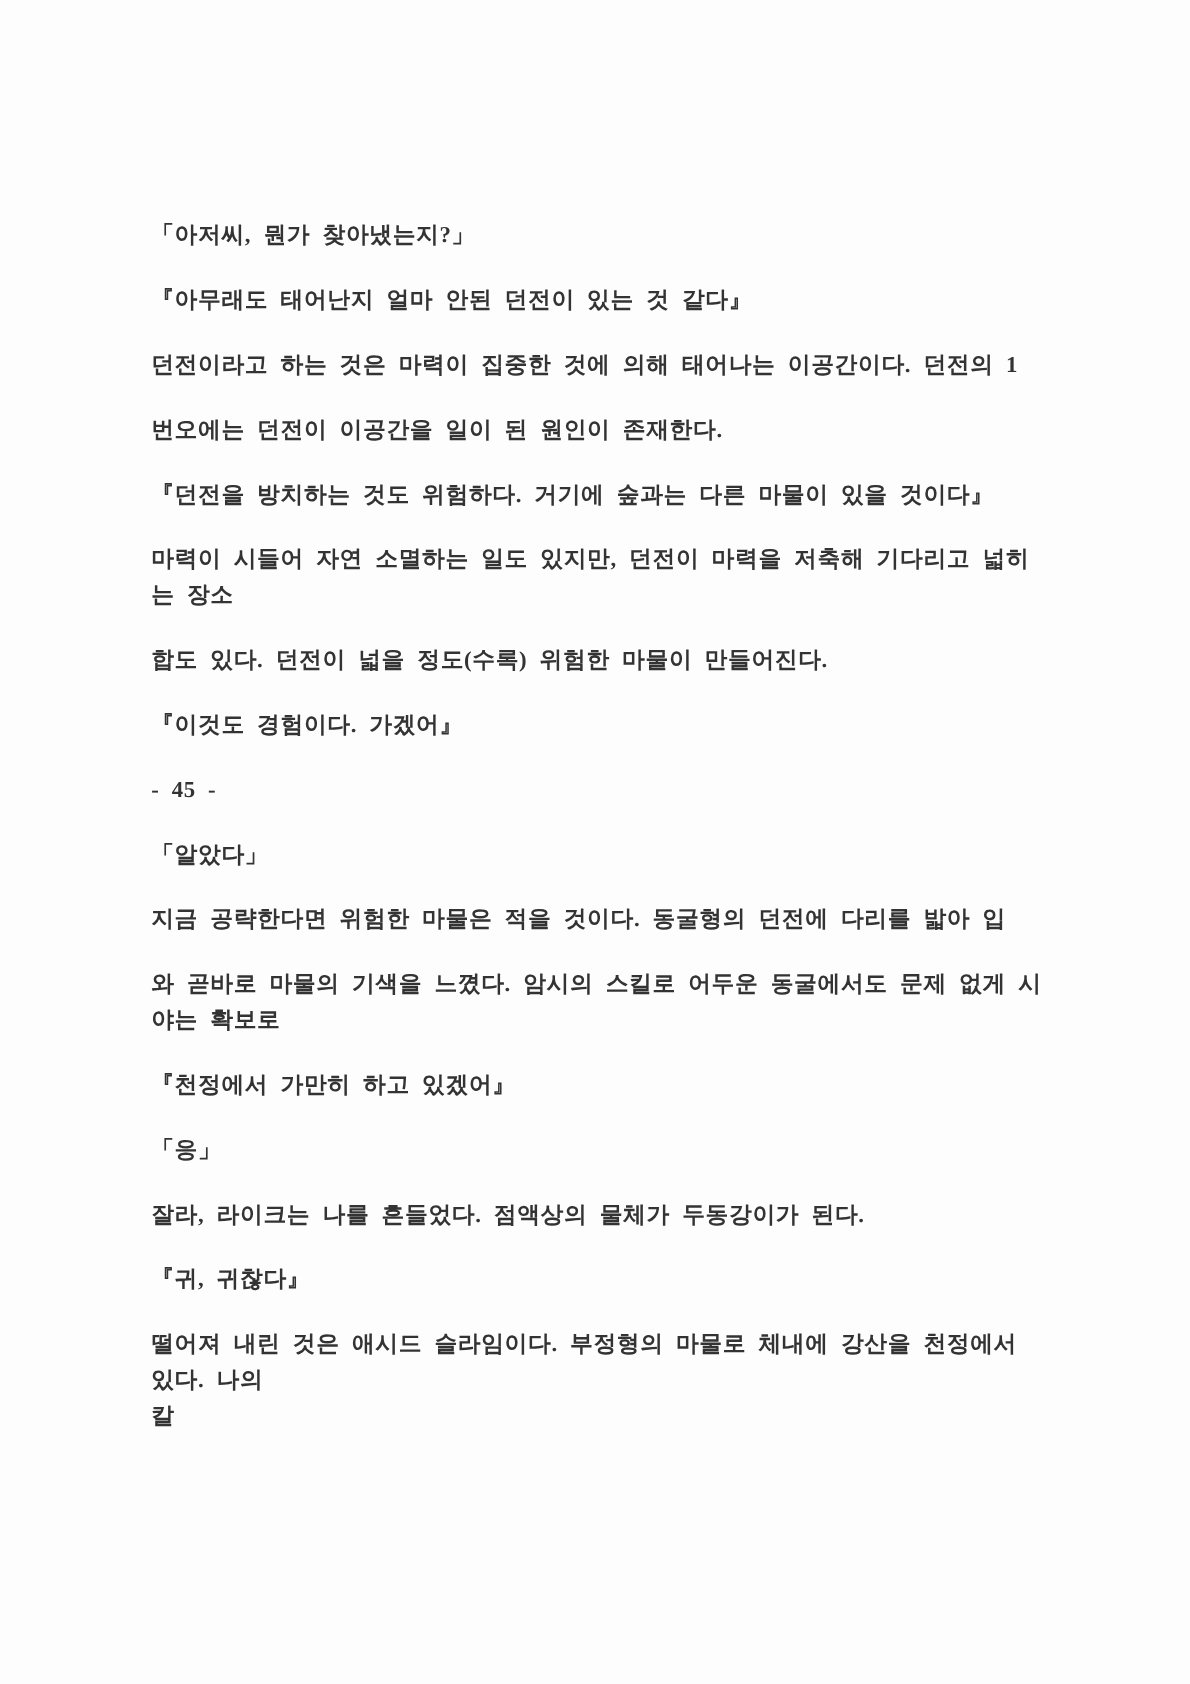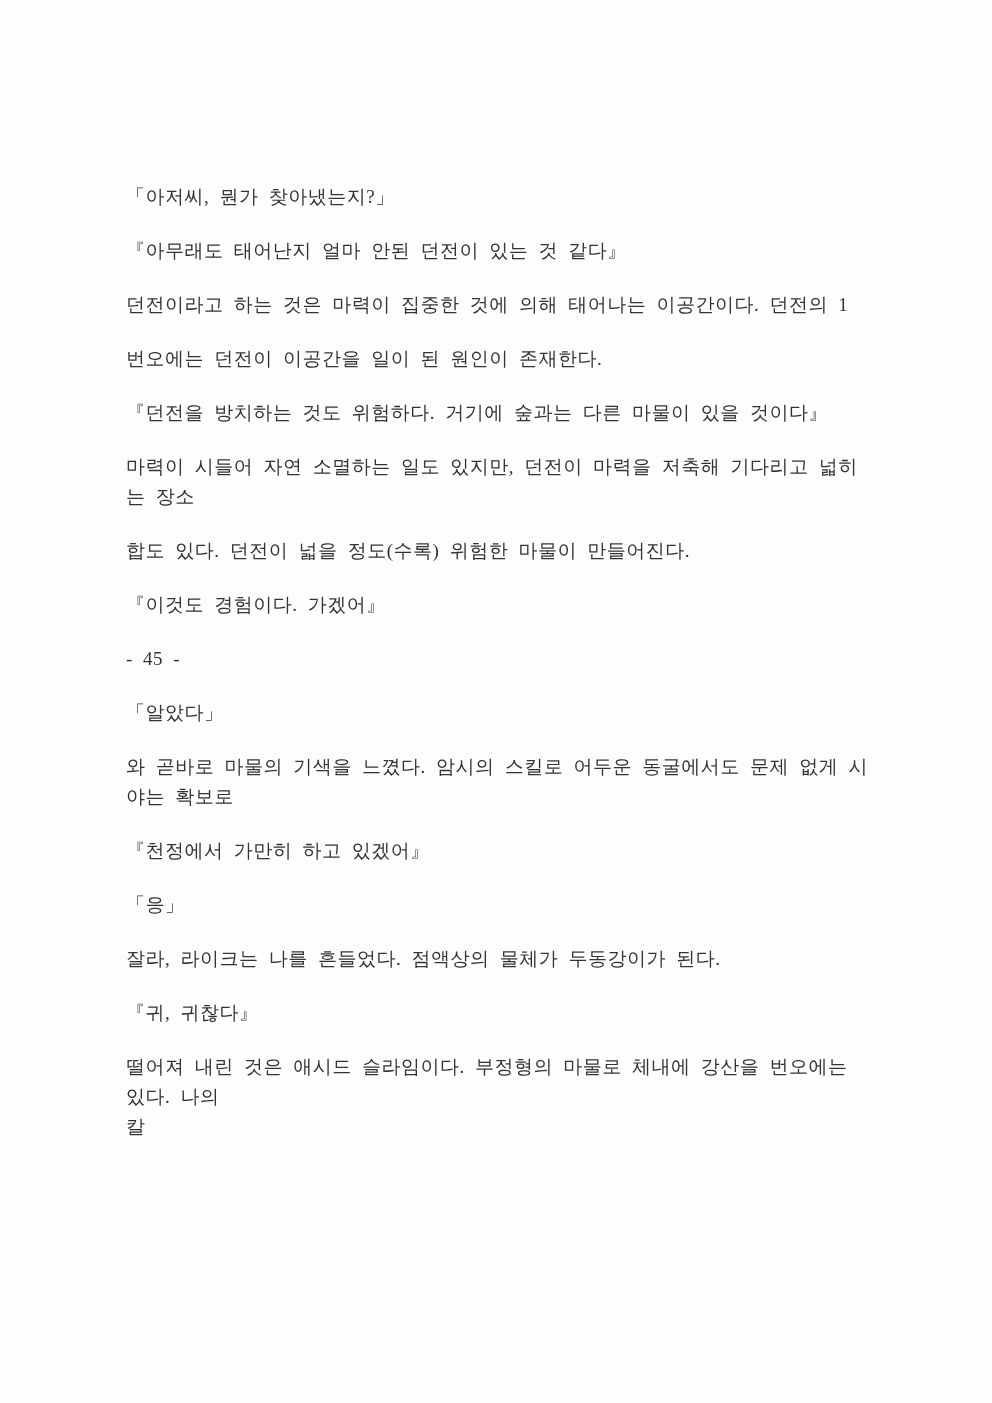--- a/index.html
+++ b/index.html
@@ -13,20 +13,21 @@
     font-family: "Liberation Serif", "DejaVu Serif", serif;
     color: #333333;
     overflow: hidden;
   }
   .page {
     position: relative;
     box-sizing: border-box;
     width: 992px;
     height: 1403px;
     padding: 182px 118px 0 126px;
+    font-weight: bold;
   }
   p.line {
     margin: 0 0 24px 0;
     font-size: 19px;
     line-height: 30px;
     letter-spacing: 0.5px;
     word-spacing: 5px;
     white-space: pre-line; 
     text-align: left;
   }
@@ -38,20 +39,21 @@
   <p class="line">「아저씨, 뭔가 찾아냈는지?」</p>
   <p class="line">『아무래도 태어난지 얼마 안된 던전이 있는 것 같다』</p>
   <p class="line">던전이라고 하는 것은 마력이 집중한 것에 의해 태어나는 이공간이다.  던전의  1</p>
   <p class="line">번오에는 던전이 이공간을 일이 된 원인이 존재한다.</p>
   <p class="line">『던전을 방치하는 것도 위험하다.  거기에 숲과는 다른 마물이 있을 것이다』</p>
   <p class="line">마력이 시들어 자연 소멸하는 일도 있지만, 던전이 마력을 저축해 기다리고 넓히는 장소</p>
   <p class="line">합도 있다.  던전이 넓을 정도(수록) 위험한 마물이 만들어진다.</p>
   <p class="line">『이것도 경험이다.  가겠어』</p>
   <p class="line">- 45 -</p>
   <p class="line">「알았다」</p>
+  <p class="line">지금 공략한다면 위험한 마물은 적을 것이다.  동굴형의 던전에 다리를 밟아 입</p>
   <p class="line">와 곧바로 마물의 기색을 느꼈다.  암시의 스킬로 어두운 동굴에서도 문제 없게 시야는 확보로</p>
   <p class="line">『천정에서 가만히 하고 있겠어』</p>
   <p class="line">「응」</p>
   <p class="line">잘라, 라이크는 나를 흔들었다.  점액상의 물체가 두동강이가 된다.</p>
   <p class="line">『귀, 귀찮다』</p>
-  <p class="line">떨어져 내린 것은 애시드 슬라임이다.  부정형의 마물로 체내에 강산을 번오에는 있다.  나의
+  <p class="line">떨어져 내린 것은 애시드 슬라임이다.  부정형의 마물로 체내에 강산을 천정에서 있다.  나의
 칼</p>
 </div>
 
 </body></html>

